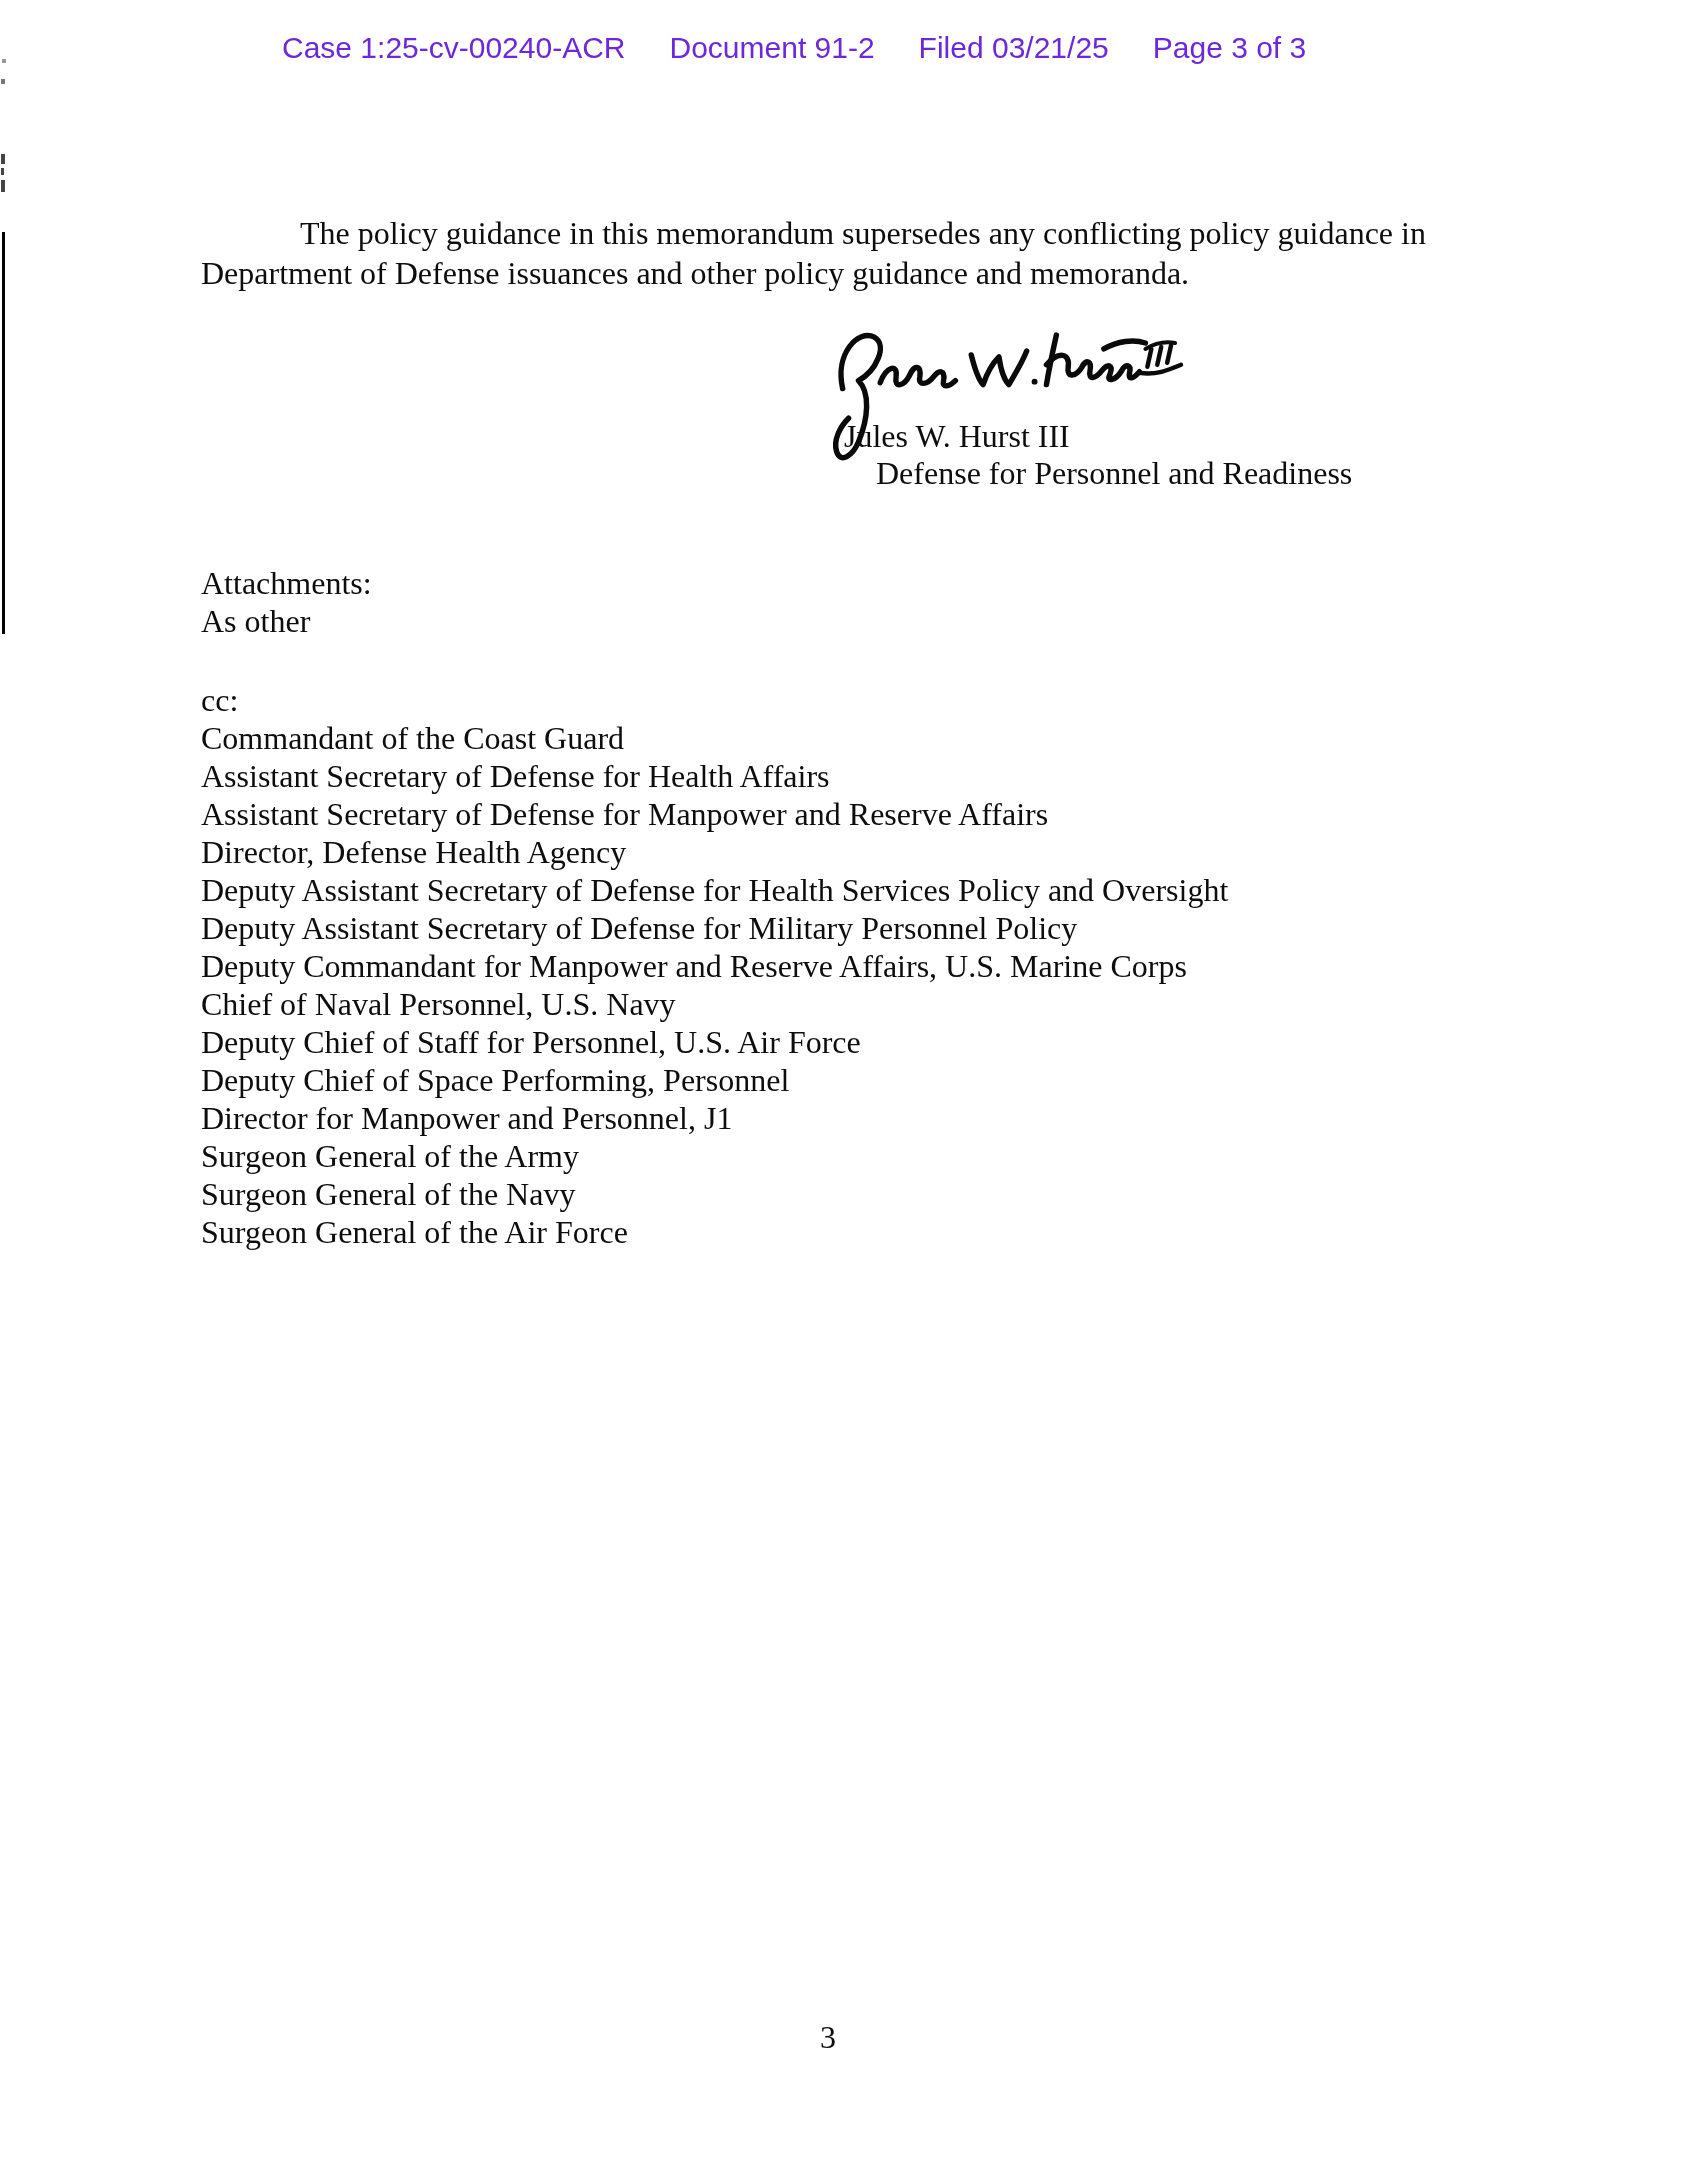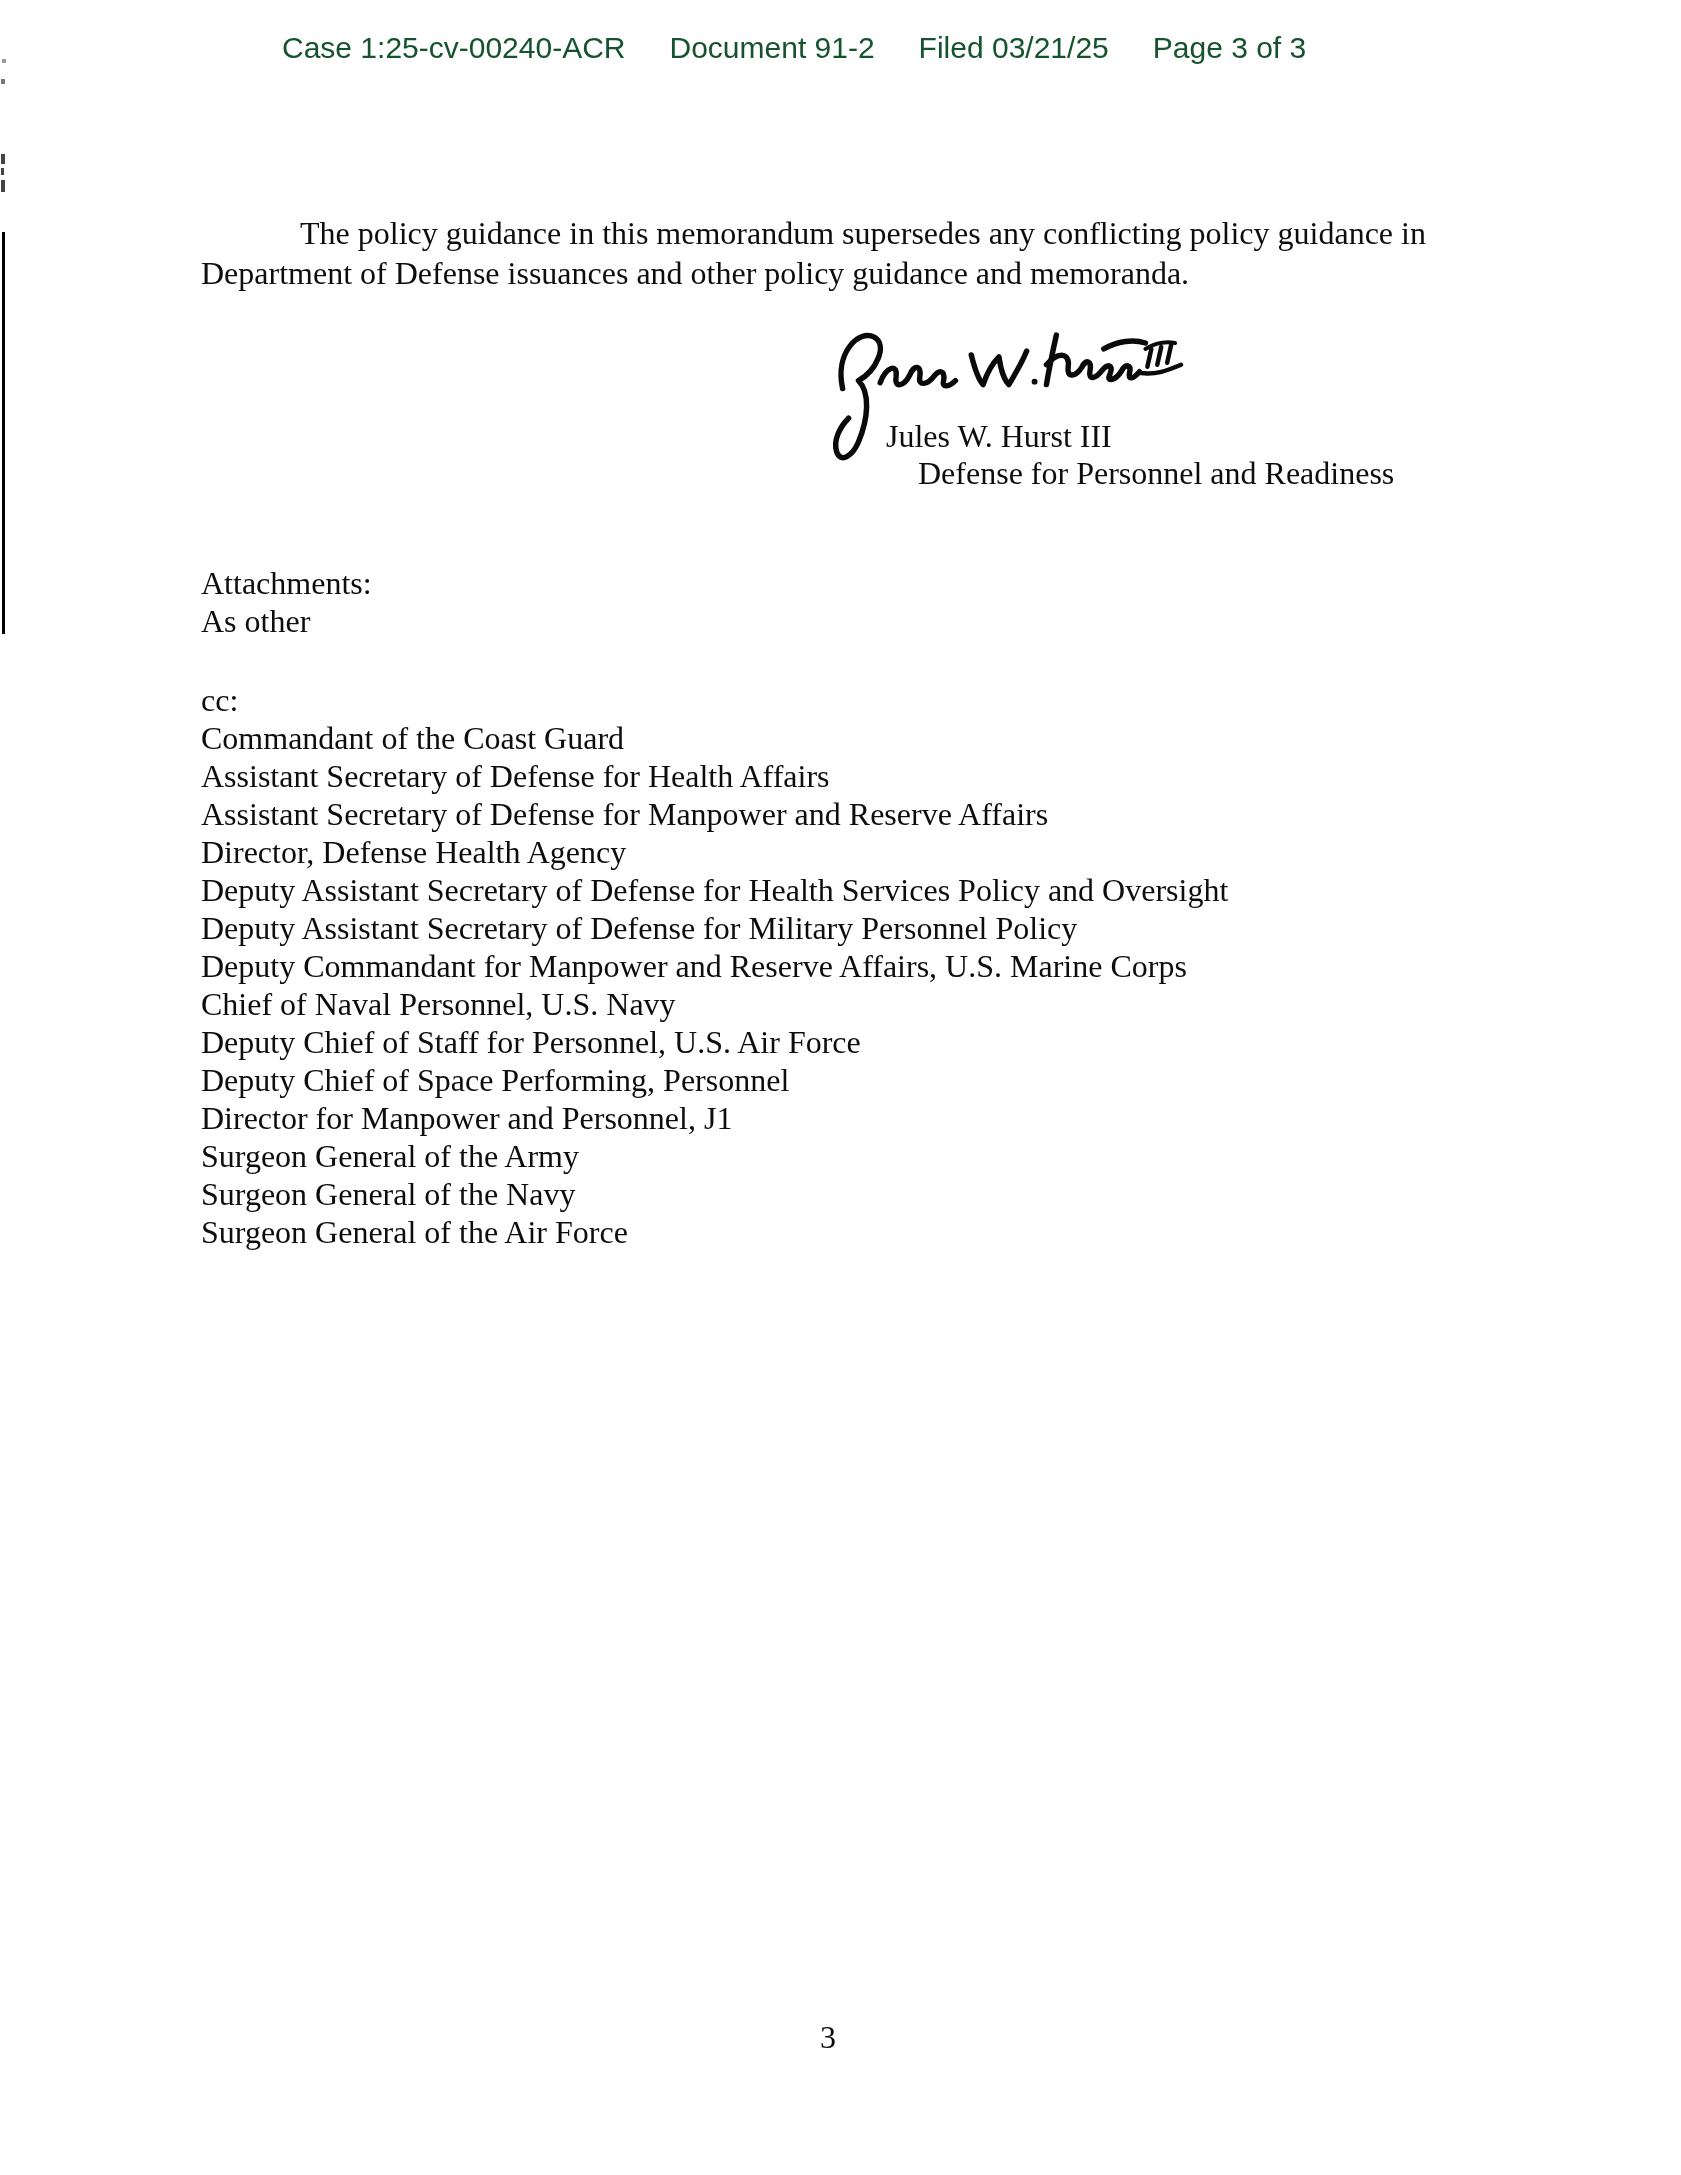--- a/index.html
+++ b/index.html
@@ -44,21 +44,20 @@
     top: 319px;
     overflow: visible;
   }
   .sig-block {
     position: absolute;
     left: 844px;
     top: 418px;
     font-size: 32px;
     line-height: 37px;
     white-space: nowrap;
-    margin-left: 42px;
   }
   .sig-block .indent2 { padding-left: 32px; }
   
   .attachments {
     position: absolute;
     left: 201px;
     top: 564px;
     font-size: 32px;
     line-height: 38px;
   }
@@ -90,21 +89,21 @@
   #art-dash1 { left: 1px; top: 154px; width: 4px; height: 10px; }
   #art-dash2 { left: 1px; top: 168px; width: 3px; height: 7px;  }
   #art-dash3 { left: 1px; top: 180px; width: 4px; height: 12px; }
   #art-vline { left: 2px; top: 232px; width: 3px; height: 402px; background: #000; }
 </style>
 </head>
 <body>
 
 <div id="page">
 
-  <div class="court-header" style="color: #14532d;">
+  <div class="court-header" style="color: #6d28d9;">
     <span>Case 1:25-cv-00240-ACR</span>
     <span>Document 91-2</span>
     <span>Filed 03/21/25</span>
     <span>Page 3 of 3</span>
   </div>
 
   <div class="artifact" id="art-dot1"></div>
   <div class="artifact" id="art-dot2"></div>
   <div class="artifact" id="art-dash1"></div>
   <div class="artifact" id="art-dash2"></div>

